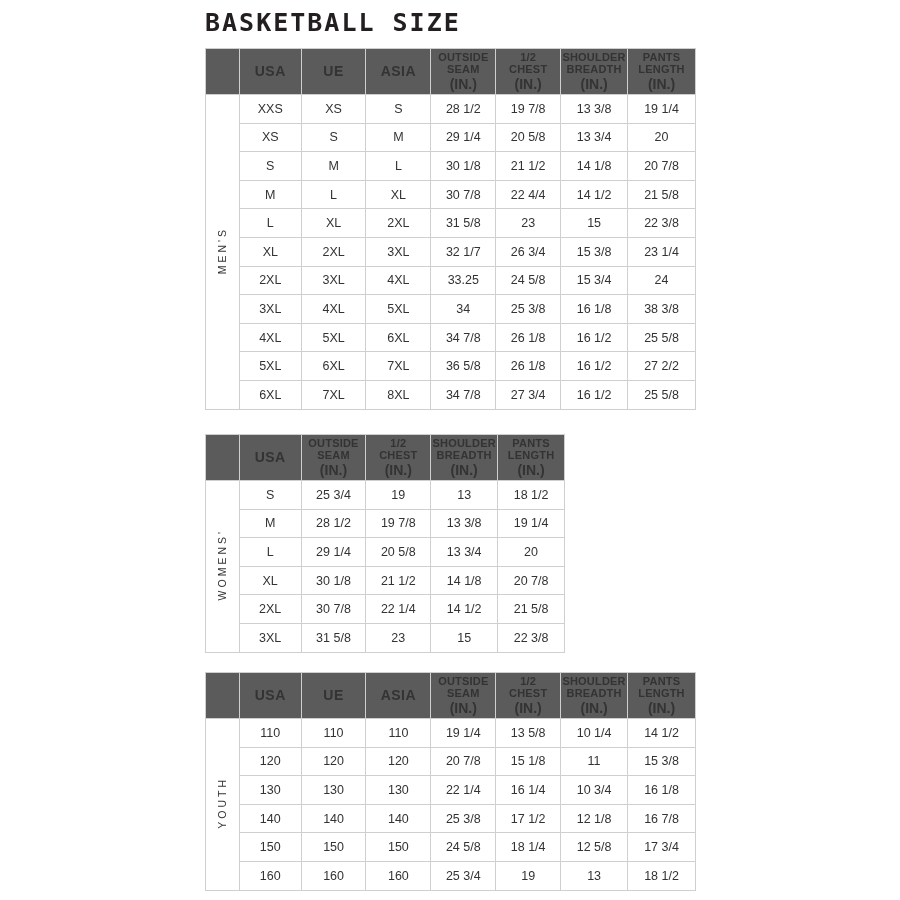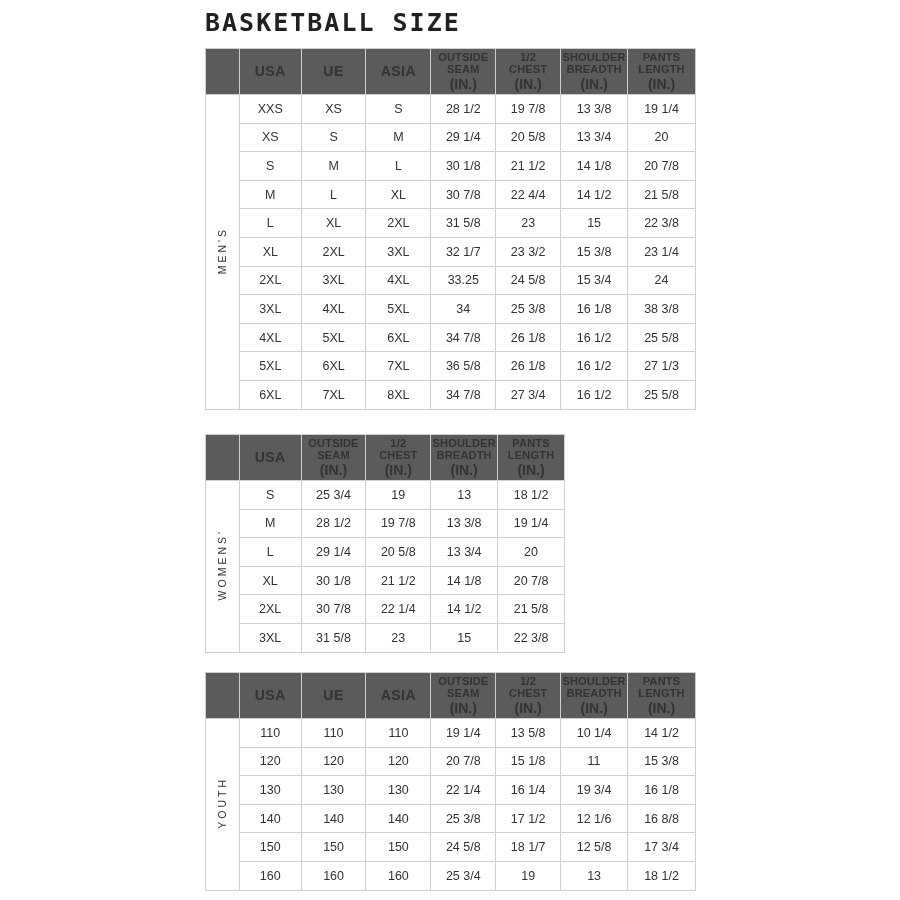--- a/index.html
+++ b/index.html
@@ -179,21 +179,21 @@
             <td>31 5/8</td>
             <td>23</td>
             <td>15</td>
             <td>22 3/8</td>
           </tr>
           <tr>
             <td>XL</td>
             <td>2XL</td>
             <td>3XL</td>
             <td>32 1/7</td>
-            <td>23 3/2</td>
+            <td>26 3/4</td>
             <td>15 3/8</td>
             <td>23 1/4</td>
           </tr>
           <tr>
             <td>2XL</td>
             <td>3XL</td>
             <td>4XL</td>
             <td>33.25</td>
             <td>24 5/8</td>
             <td>15 3/4</td>
@@ -217,21 +217,21 @@
             <td>16 1/2</td>
             <td>25 5/8</td>
           </tr>
           <tr>
             <td>5XL</td>
             <td>6XL</td>
             <td>7XL</td>
             <td>36 5/8</td>
             <td>26 1/8</td>
             <td>16 1/2</td>
-            <td>27 1/3</td>
+            <td>27 2/2</td>
           </tr>
           <tr>
             <td>6XL</td>
             <td>7XL</td>
             <td>8XL</td>
             <td>34 7/8</td>
             <td>27 3/4</td>
             <td>16 1/2</td>
             <td>25 5/8</td>
           </tr>
@@ -372,38 +372,38 @@
             <td>15 1/8</td>
             <td>11</td>
             <td>15 3/8</td>
           </tr>
           <tr>
             <td>130</td>
             <td>130</td>
             <td>130</td>
             <td>22 1/4</td>
             <td>16 1/4</td>
-            <td>19 3/4</td>
+            <td>10 3/4</td>
             <td>16 1/8</td>
           </tr>
           <tr>
             <td>140</td>
             <td>140</td>
             <td>140</td>
             <td>25 3/8</td>
             <td>17 1/2</td>
-            <td>12 1/6</td>
-            <td>16 8/8</td>
+            <td>12 1/8</td>
+            <td>16 7/8</td>
           </tr>
           <tr>
             <td>150</td>
             <td>150</td>
             <td>150</td>
             <td>24 5/8</td>
-            <td>18 1/7</td>
+            <td>18 1/4</td>
             <td>12 5/8</td>
             <td>17 3/4</td>
           </tr>
           <tr>
             <td>160</td>
             <td>160</td>
             <td>160</td>
             <td>25 3/4</td>
             <td>19</td>
             <td>13</td>

